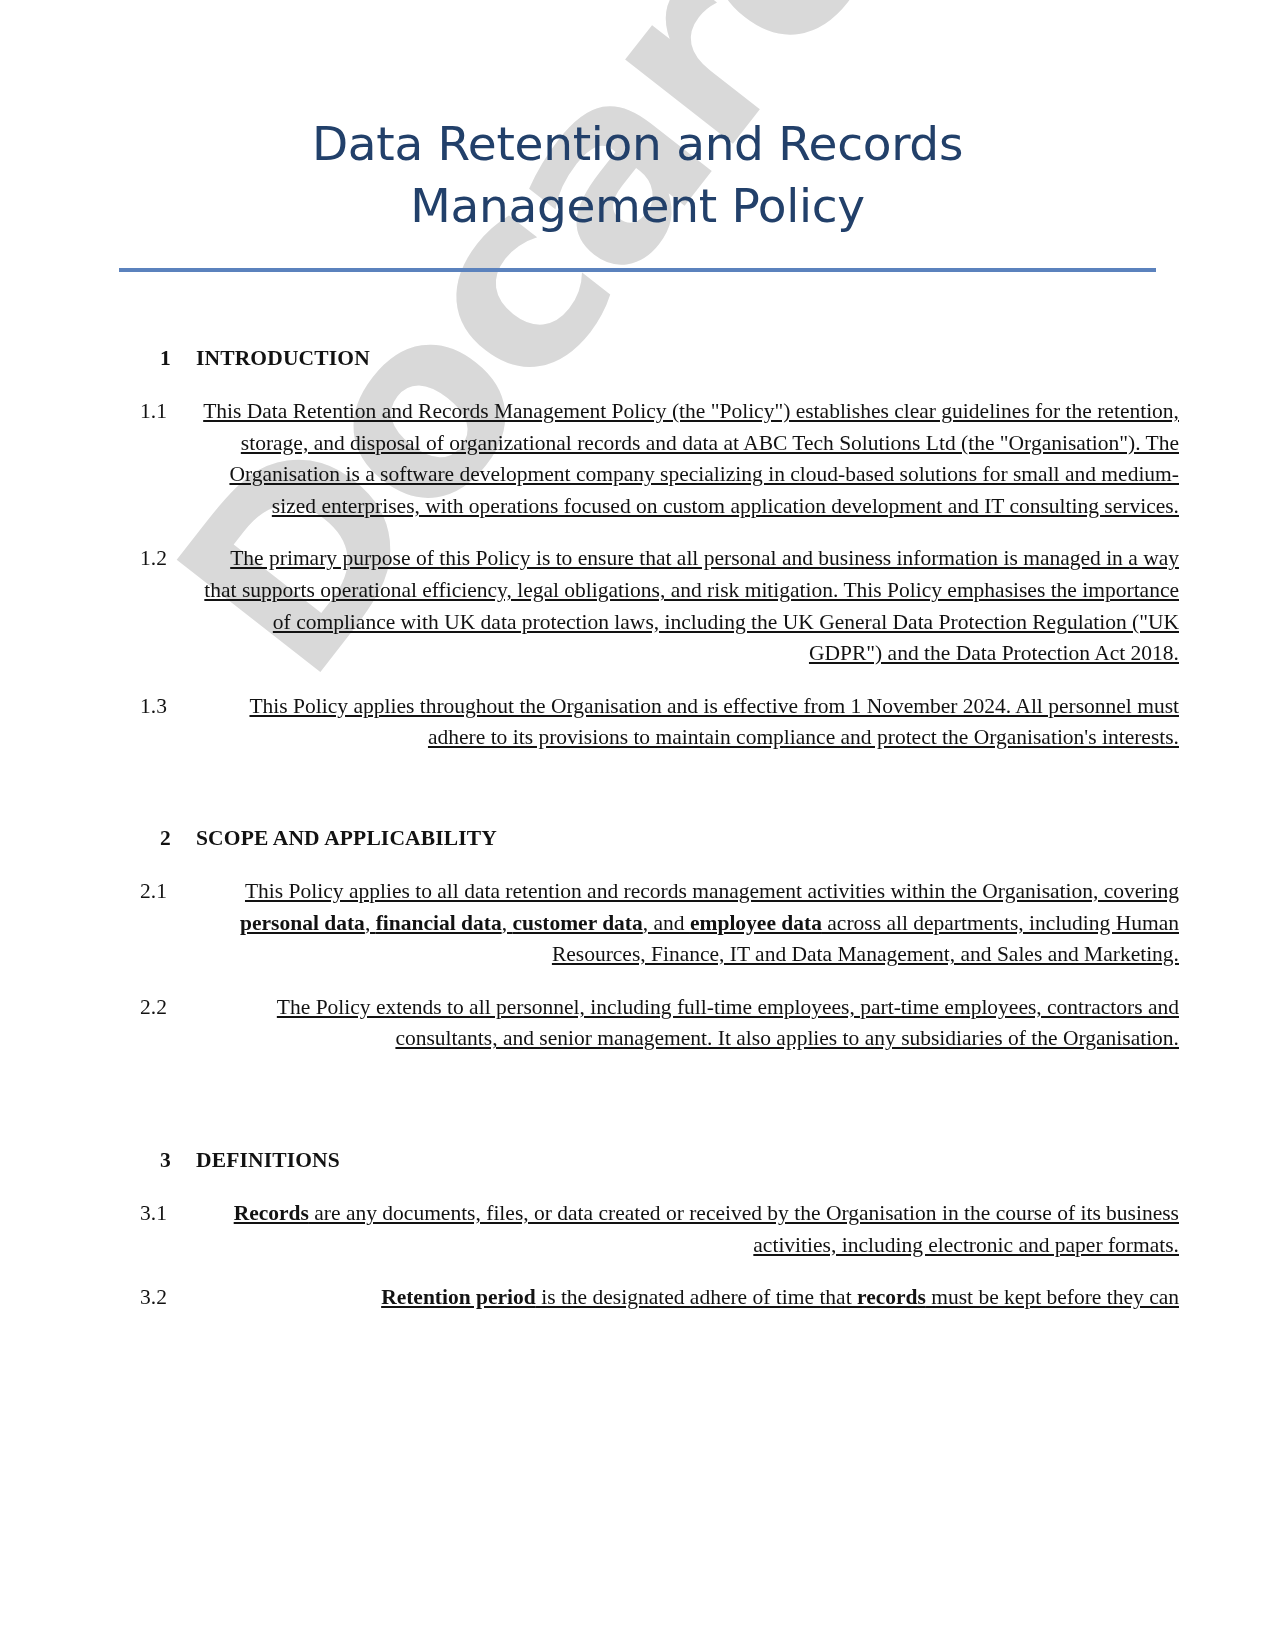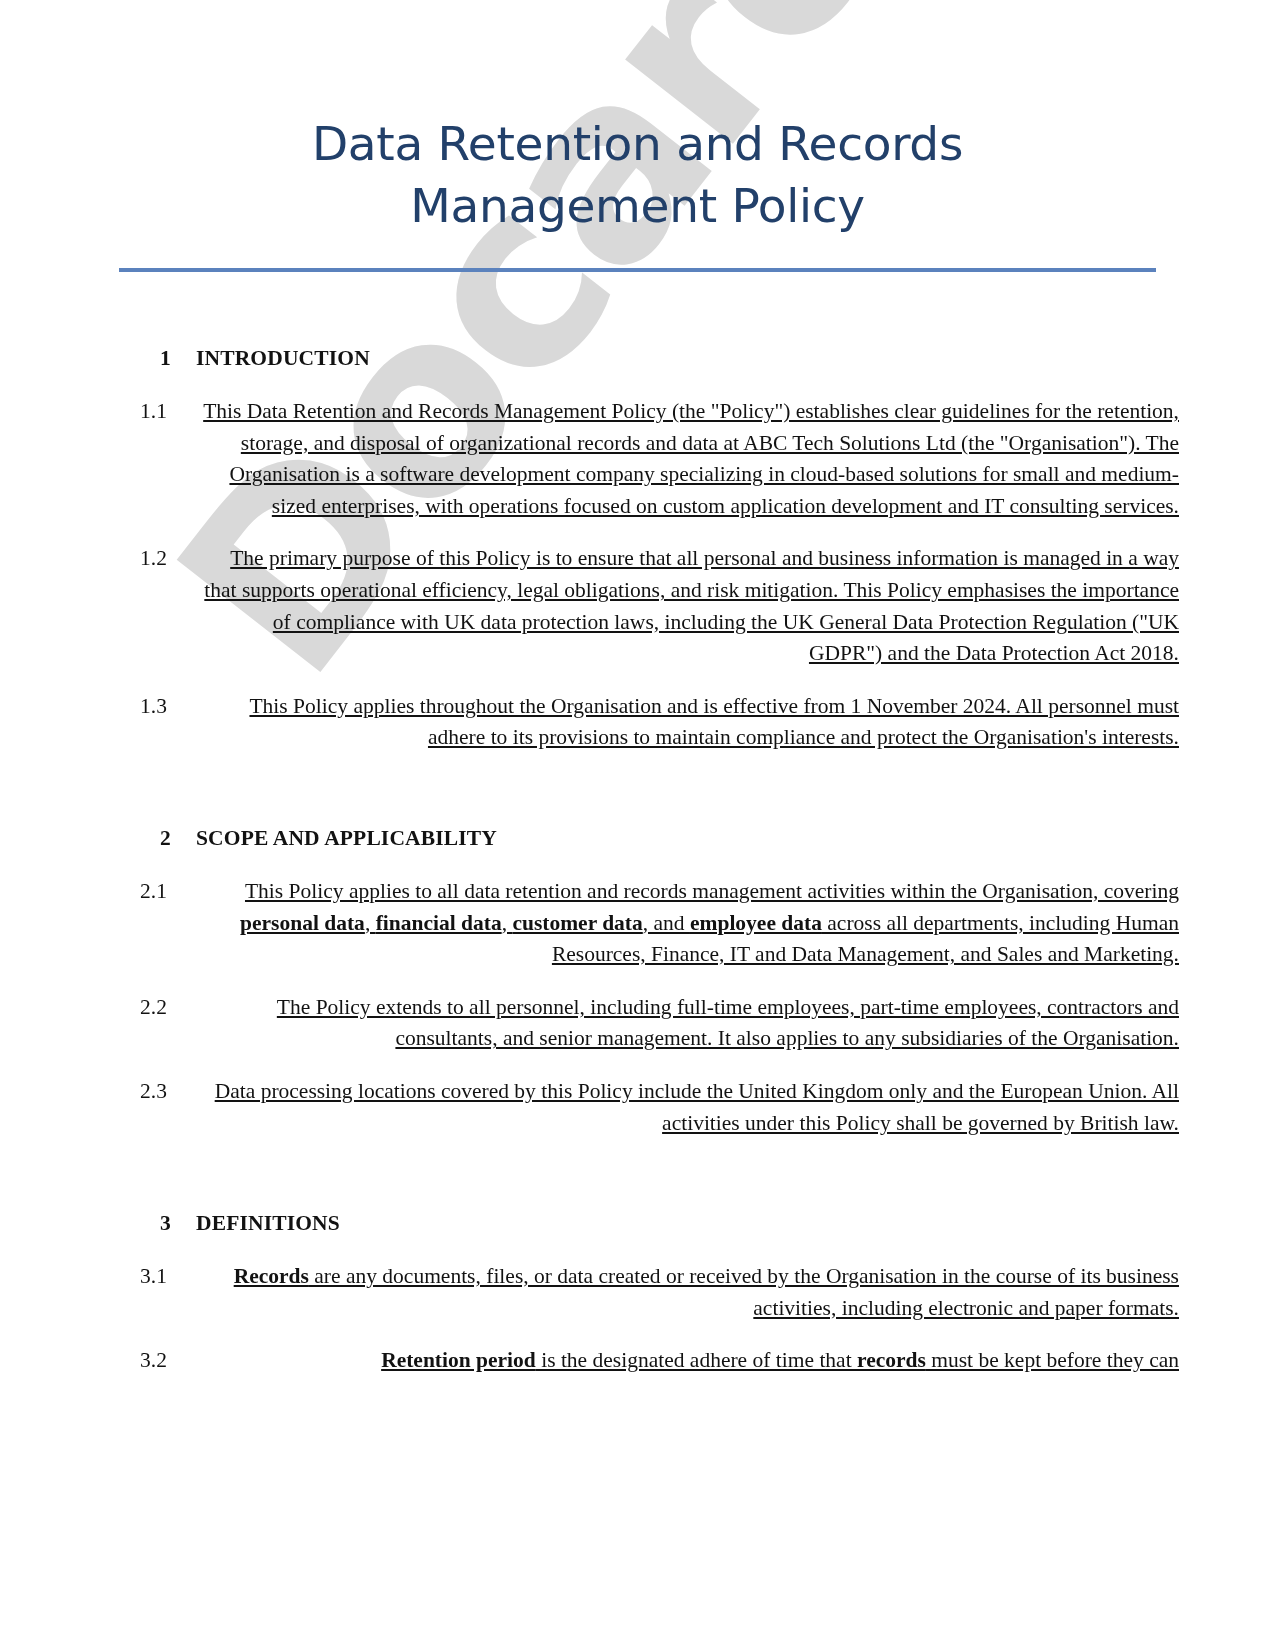--- a/index.html
+++ b/index.html
@@ -173,24 +173,20 @@
         <div class="clause">
           <span class="cl-num">2.1</span>
           <span class="cl-text"><span>This Policy applies to all data retention and records management activities within the Organisation, covering </span><b>personal data</b><span>, </span><b>financial data</b><span>, </span><b>customer data</b><span>, and </span><b>employee data</b><span> across all departments, including Human Resources, Finance, IT and Data Management, and Sales and Marketing.</span></span>
         </div>
         <div class="sp-clause-gap"></div>
         <div class="clause">
           <span class="cl-num">2.2</span>
           <span class="cl-text"><span>The Policy extends to all personnel, including full-time employees, part-time employees, contractors and consultants, and senior management. It also applies to any subsidiaries of the Organisation.</span></span>
         </div>
         <div class="sp-clause-gap"></div>
-        <div class="clause">
-          <span class="cl-num">2.3</span>
-          <span class="cl-text"><span>Data processing locations covered by this Policy include the United Kingdom only and the European Union. All activities under this Policy shall be governed by British law.</span></span>
-        </div>
       </div>
       <div class="sp-section-gap"></div>
       <div class="section">
         <div class="section-heading">
           <span class="sec-num">3</span>
           <span class="sec-label">DEFINITIONS</span>
         </div>
         <div class="sp-heading-after"></div>
         <div class="clause">
           <span class="cl-num">3.1</span>

